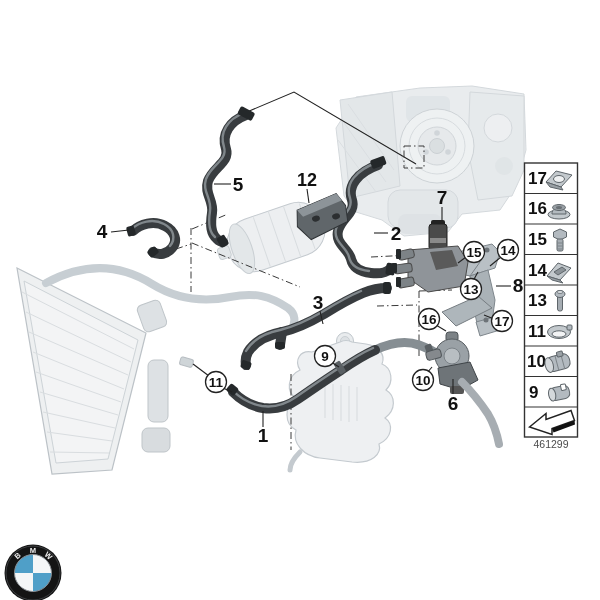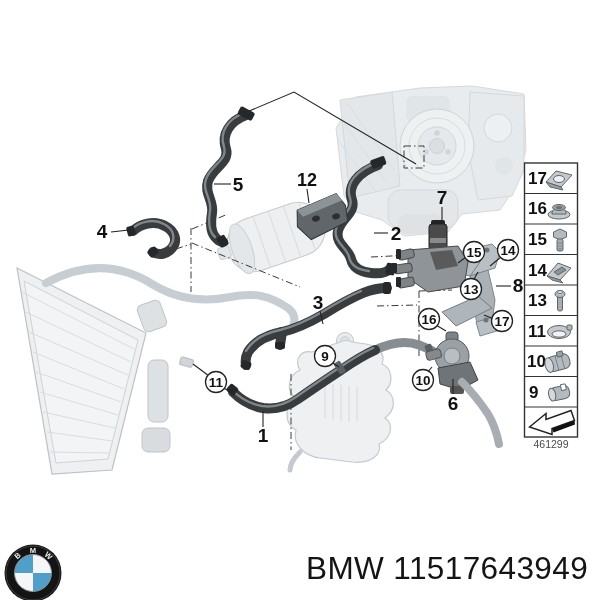--- a/index.html
+++ b/index.html
@@ -399,15 +399,14 @@
   <path d="M0,0 L-18.5,0 A18.5,18.5 0 0 1 0,-18.5 Z" fill="#4f9fc8"></path>
   <path d="M0,0 L0,-18.5 A18.5,18.5 0 0 1 18.5,0 Z" fill="#f4f6f7"></path>
   <path d="M0,0 L18.5,0 A18.5,18.5 0 0 1 0,18.5 Z" fill="#4f9fc8"></path>
   <path d="M0,0 L0,18.5 A18.5,18.5 0 0 1 -18.5,0 Z" fill="#f4f6f7"></path>
   <circle cx="0" cy="0" r="18.5" fill="none" stroke="#8a9095" stroke-width="1"></circle>
   <text class="logo-letter" transform="rotate(-42)" x="0" y="-20.5">B</text>
   <text class="logo-letter" x="0" y="-20.5">M</text>
   <text class="logo-letter" transform="rotate(42)" x="0" y="-20.5">W</text>
 </svg>
 
-<div class="footer-title"><span>BMW</span><span> </span><span>11517643949</span></div>
 
 </div>
 
 </body></html>

